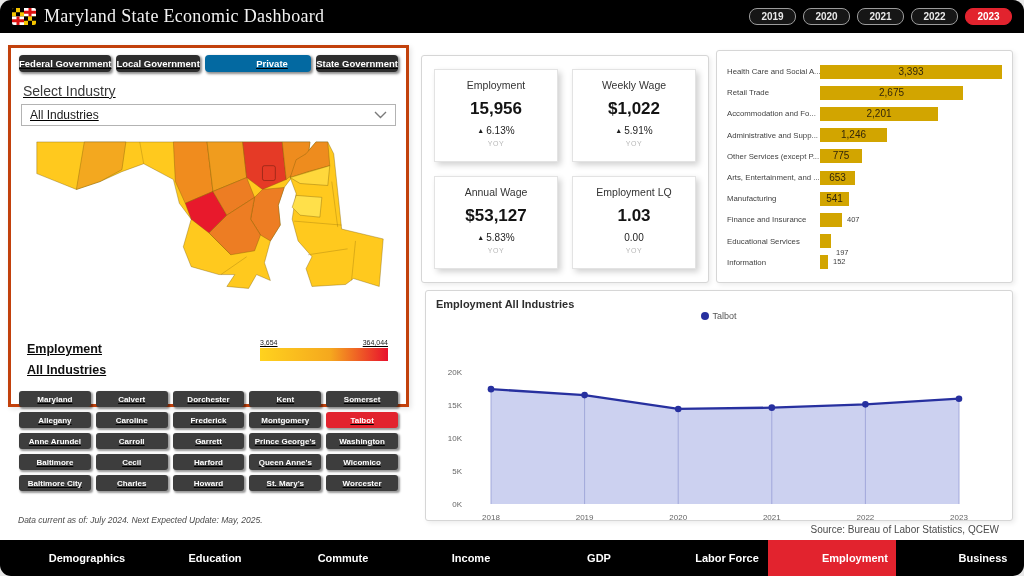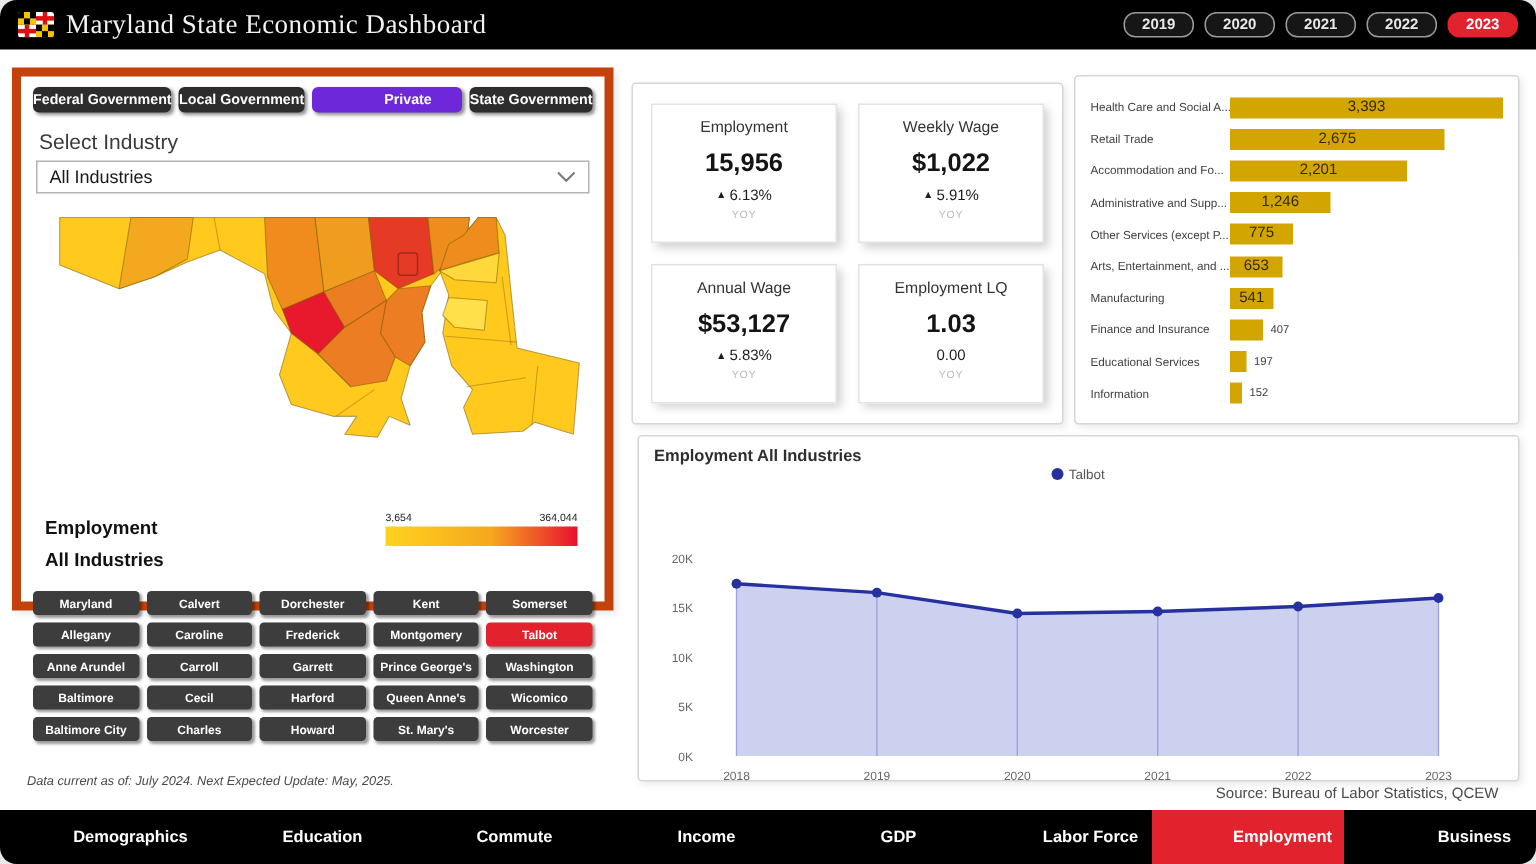--- a/index.html
+++ b/index.html
@@ -8,24 +8,24 @@
 
   
   .header { position:absolute; top:0; left:0; right:0; height:33px; background:#000; display:flex; align-items:center; padding:0 12px; }
   .flag { width:24px; height:17px; margin-right:8px; border-radius:2px; overflow:hidden; flex:0 0 auto; }
   .app-title { font-family:"Liberation Serif", serif; font-size:18px; color:#f2f2f2; letter-spacing:.3px; }
   .years { margin-left:auto; display:flex; gap:7px; }
   .year-btn { width:47px; height:17px; border-radius:8px; background:#161616; border:1px solid #9b9b9b; color:#e8e8e8; font-size:10px; font-weight:bold; display:flex; align-items:center; justify-content:center; cursor:pointer; }
   .year-btn.sel { background:#e2232e; border-color:#e2232e; color:#fff; }
 
   
-  .left-panel { position:absolute; left:8px; top:45px; width:401px; height:362px; background:#fff; border:6px solid #c2410c; box-shadow:2px 2px 5px rgba(0,0,0,.10); padding:6px 6px 4px 6px; }
+  .left-panel { position:absolute; left:8px; top:45px; width:401px; height:362px; background:#fff; border:3px solid #c2410c; box-shadow:2px 2px 5px rgba(0,0,0,.10); padding:6px 6px 4px 6px;text-decoration:underline; }
   .own-row { display:flex; gap:5px; margin:1px 2px 0 2px; }
   .own-btn { flex:1; height:17px; background:#2d2d2d; color:#fff; font-size:9.5px; font-weight:bold; border-radius:4px; display:flex; align-items:center; justify-content:center; box-shadow:1.5px 1.5px 2.5px rgba(0,0,0,.45); cursor:pointer; white-space:nowrap; }
-  .own-btn.sel { background:#6d28d9;padding-left:28px; }
+  .own-btn.sel { background:#0369a1;padding-left:28px; }
   .ind-label { font-size:14px; color:#3a3a3a; margin:11px 4px 5px 6px; }
   .dropdown { height:22px; margin:0 4px; border:1px solid #b3b3b3; background:#fff; display:flex; align-items:center; justify-content:space-between; padding:0 8px; font-size:12px; color:#1a1a1a; cursor:pointer; }
   .map-wrap { margin:5px 0 0 0; height:206px; }
   .legend-row { display:flex; margin:2px 8px 0 10px; align-items:flex-start; }
   .legend-titles { font-size:12.5px; font-weight:bold; color:#111; line-height:21px; }
   .legend-scale { margin-left:auto; width:132px; padding-right:4px; }
   .legend-minmax { display:flex; justify-content:space-between; font-size:7px; color:#222; margin-bottom:2px; }
   .legend-grad { height:13px; background:linear-gradient(90deg,#ffd21e 0%, #f5a81e 55%, #e8112d 100%); }
   .county-grid { display:grid; grid-template-columns:repeat(5,1fr); gap:5px; margin:10px 2px 0 2px; }
   .county-btn { height:16px; background:#3d3d3d; color:#fff; font-size:8px; font-weight:bold; border-radius:3px; display:flex; align-items:center; justify-content:center; box-shadow:1.5px 1.5px 2px rgba(0,0,0,.4); cursor:pointer; white-space:nowrap; overflow:hidden; }
@@ -275,21 +275,21 @@
         <div class="bar-label">Finance and Insurance</div>
         <div class="bar-track">
           <div class="bar-fill" style="width: 22px; background: rgb(210, 165, 0);"></div>
           <div class="bar-val-out" style="left: 27px;">407</div>
         </div>
       </div>
       <div class="bar-row">
         <div class="bar-label">Educational Services</div>
         <div class="bar-track">
           <div class="bar-fill" style="width: 11px; background: rgb(210, 165, 0);"></div>
-          <div class="bar-val-out" style="left: 16px;">197</div>
+          <div class="bar-val-out" style="left: 16px; margin-top: 12px;">197</div>
         </div>
       </div>
       <div class="bar-row">
         <div class="bar-label">Information</div>
         <div class="bar-track">
           <div class="bar-fill" style="width: 8px; background: rgb(210, 165, 0);"></div>
           <div class="bar-val-out" style="left: 13px;">152</div>
         </div>
       </div>
     </div>

